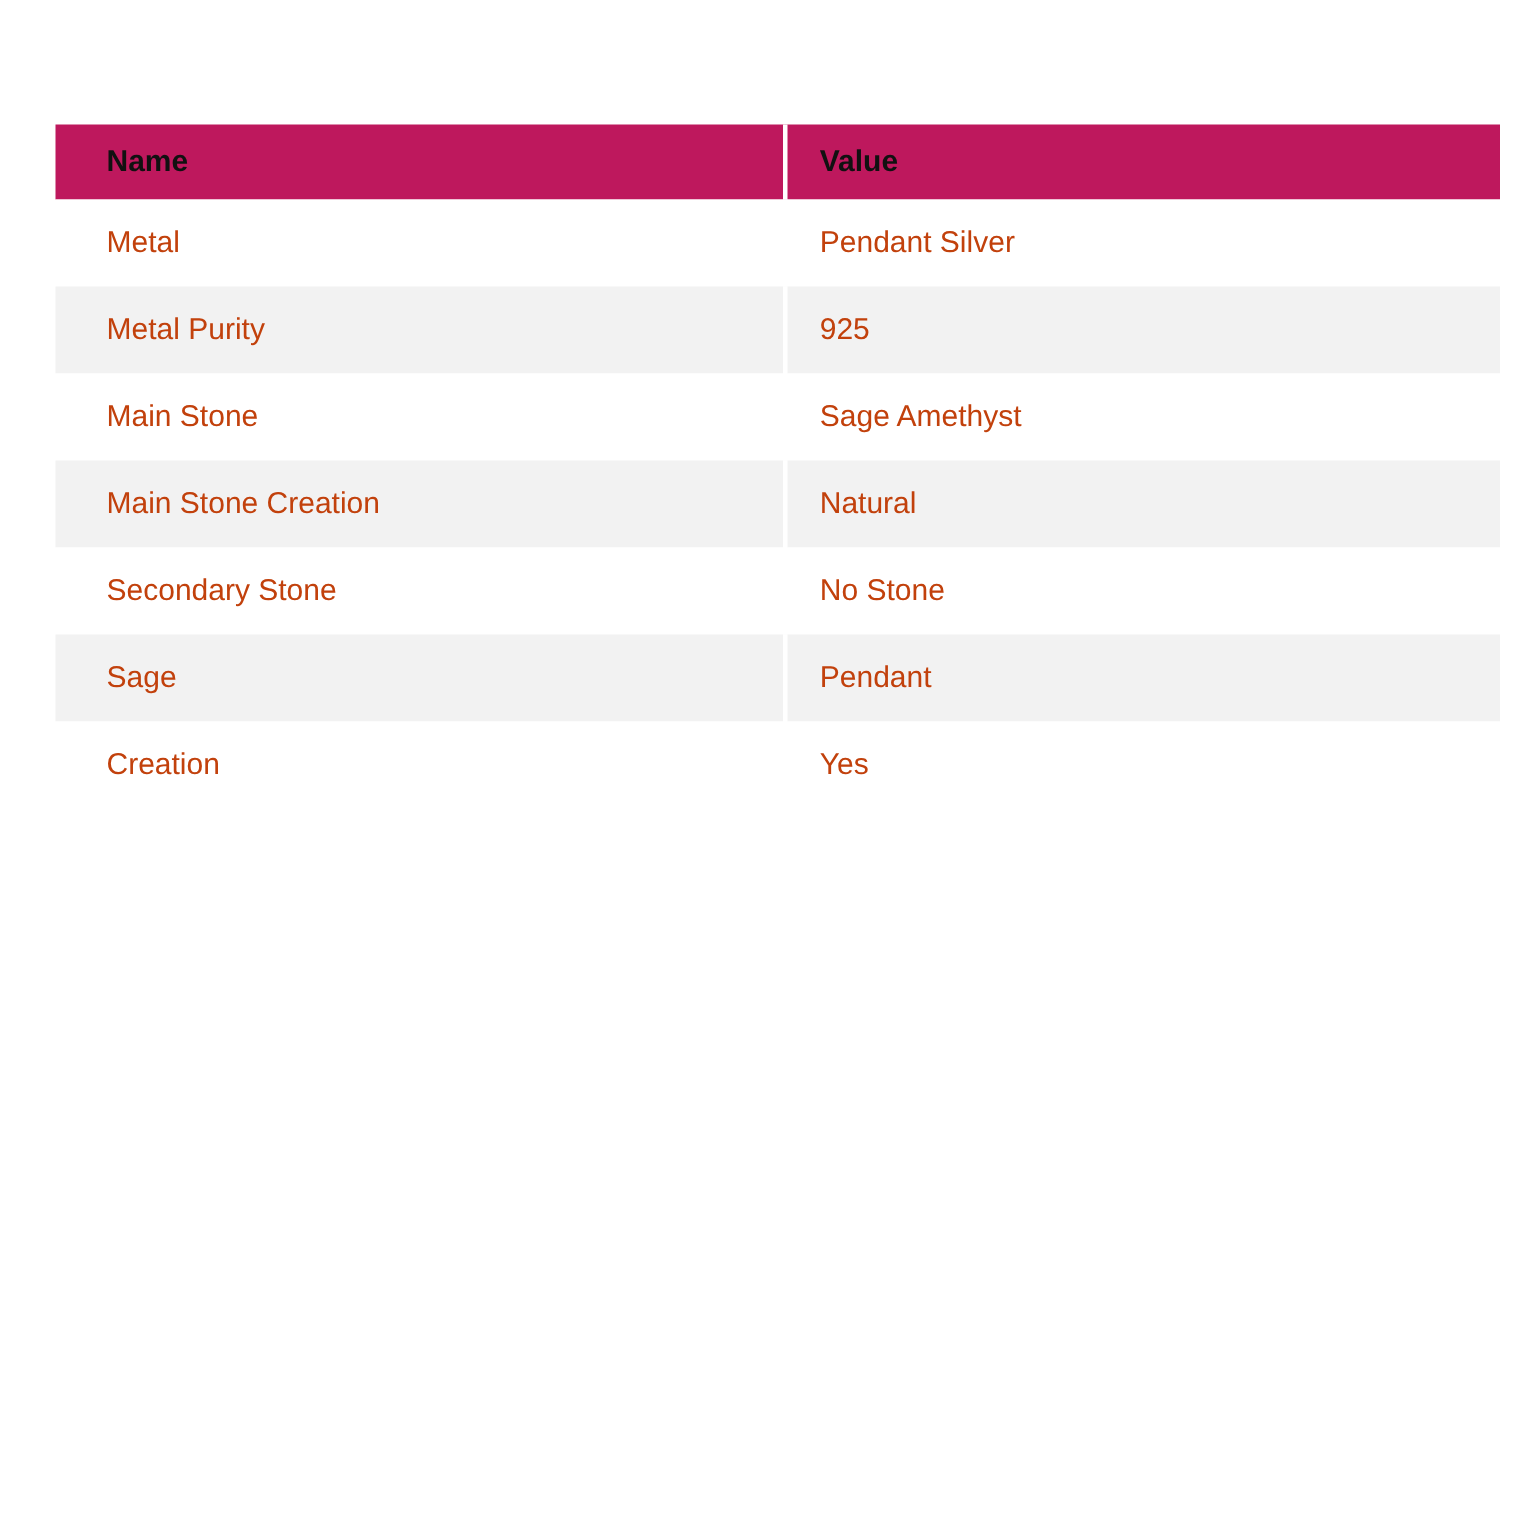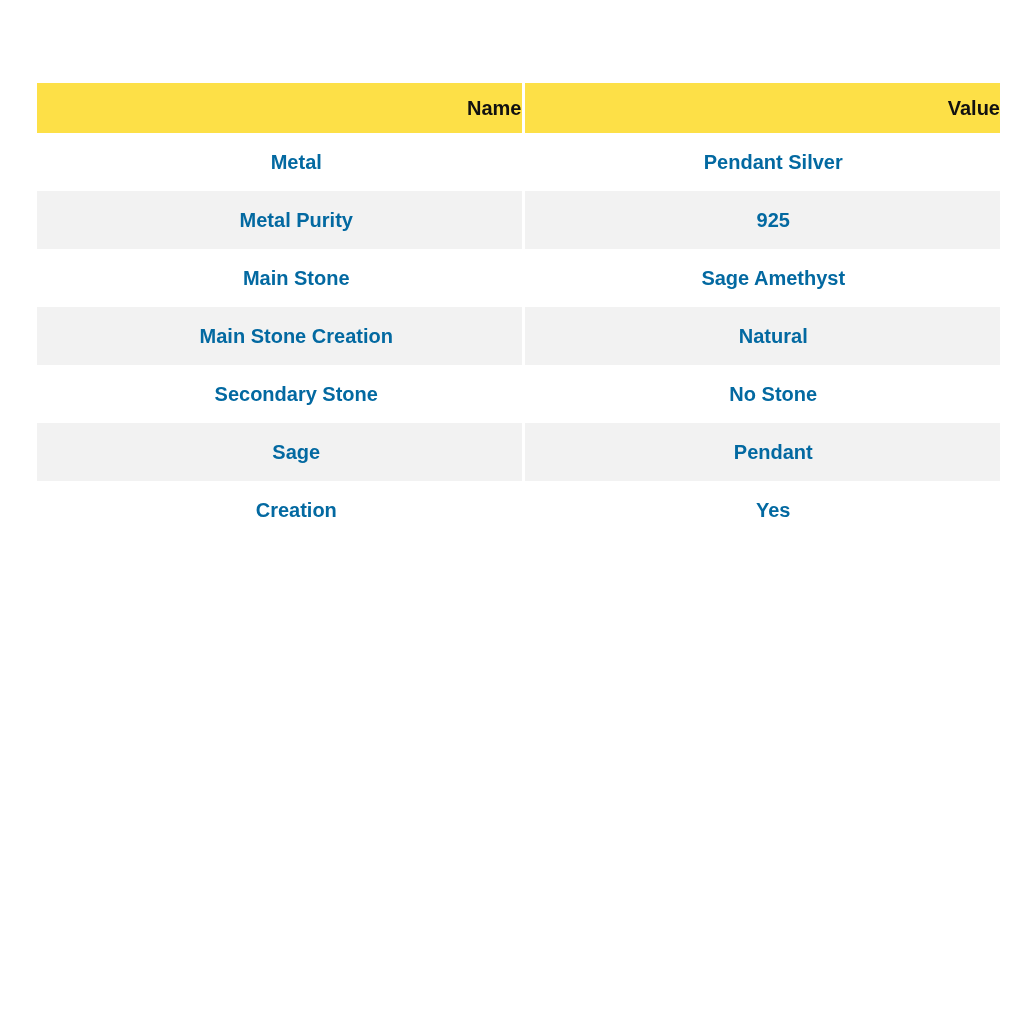--- a/index.html
+++ b/index.html
@@ -20,35 +20,35 @@
     position: absolute;
     left: 37px;
     top: 83px;
     width: 963px;
     border-collapse: collapse;
     table-layout: fixed;
   }
   col.c-name  { width: 486px; }
   col.c-value { width: 477px; }
   thead th {
-    background: #fde047;
+    background: #be185d;
     height: 50px;
     font-size: 20px;
     font-weight: 600;
     color: #111111;
-    text-align: right;
+    text-align: left;
     vertical-align: middle;
     padding: 0 0 0 34px;
   }
   tbody td {
     height: 58px;
     font-size: 20px;
-    font-weight: 700;
-    color: #0369a1;
-    text-align: center;
+    font-weight: 400;
+    color: #c2410c;
+    text-align: left;
     vertical-align: middle;
     padding: 0 0 0 34px;
     background: #ffffff;
   }
   tbody tr:nth-child(even) td {
     background: #f2f2f2;
   }
   th.col-value, td.col-value {
     border-left: 3px solid #ffffff;
     padding-left: 22px;

